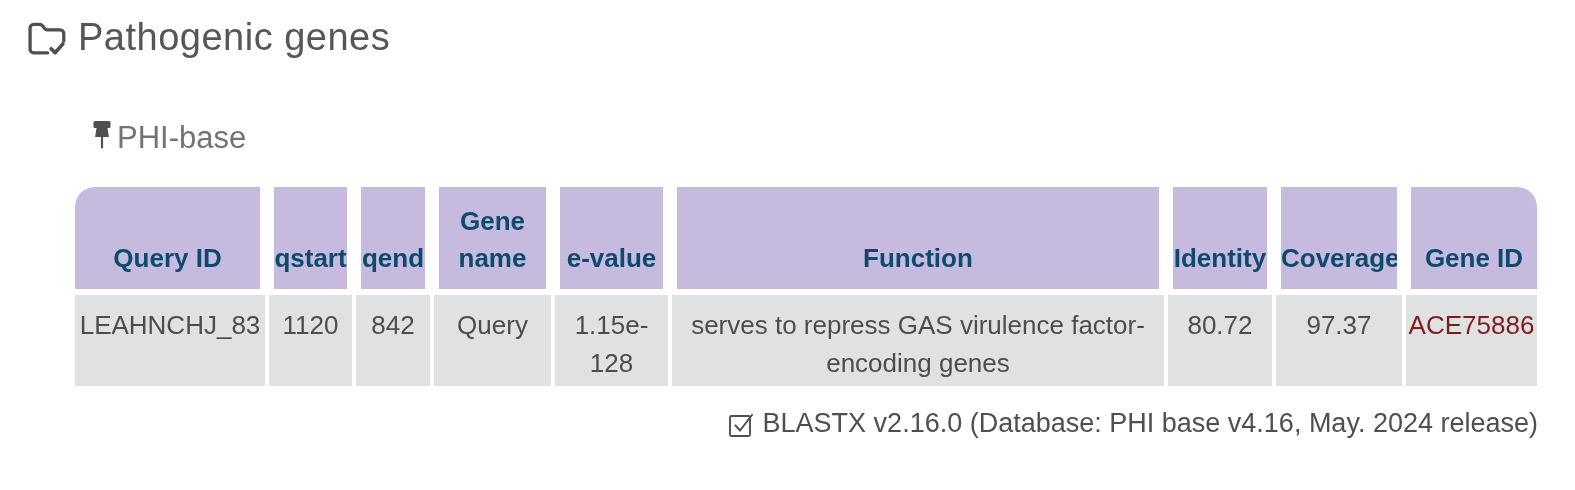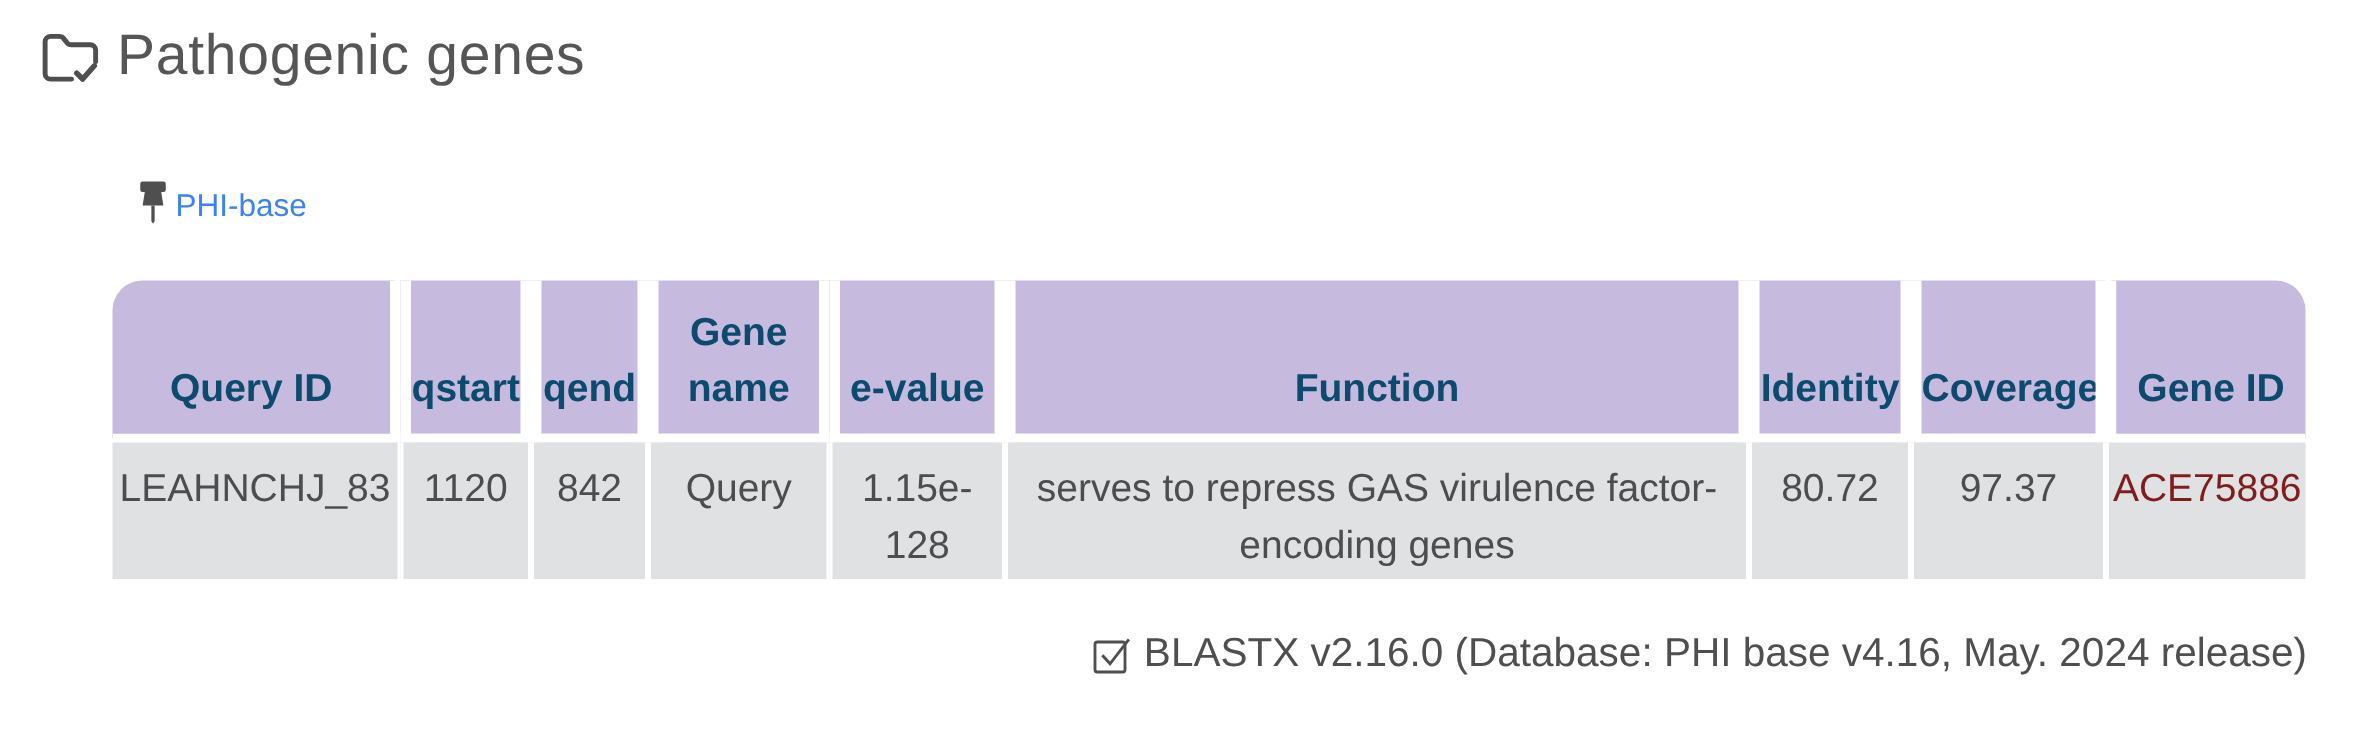--- a/index.html
+++ b/index.html
@@ -19,21 +19,21 @@
     font-size: 38px; font-weight: normal; color: #565656;
     letter-spacing: 0.5px;
   }
   .folder-icon svg { display: block; }
 
   
   .section-row {
     display: flex; align-items: center; gap: 3px;
     margin: 60px 0 0 90px;
   }
-  .section-row .label { font-size: 21px; color: #3b82f6; }
+  .section-row .label { font-size: 31px; color: #737373; }
   .pin-icon svg { display: block; }
 
   
   table.results {
     margin: 30px 0 0 75px;
     border-collapse: separate; border-spacing: 0;
     table-layout: fixed;
     width: 1462px;
   }
   table.results th, table.results td {
@@ -66,21 +66,21 @@
     border-left: 2px solid #ffffff;
     border-right: 2px solid #ffffff;
   }
   table.results td:first-child { border-left: 0; }
   table.results td:last-child  { border-right: 0; }
   a.gene-link { color: #7f1d1d; text-decoration: none; cursor: pointer; }
 
   
   .footnote-row {
     width: 1538px;
-    margin-top: 34px;
+    margin-top: 22px;
     display: flex; justify-content: flex-end; align-items: center; gap: 8px;
     font-size: 27px; color: #4f4f4f;
   }
   .checksquare-icon svg { display: block; }
 </style>
 </head>
 <body>
 
 <div class="title-row">
   <span class="folder-icon">

